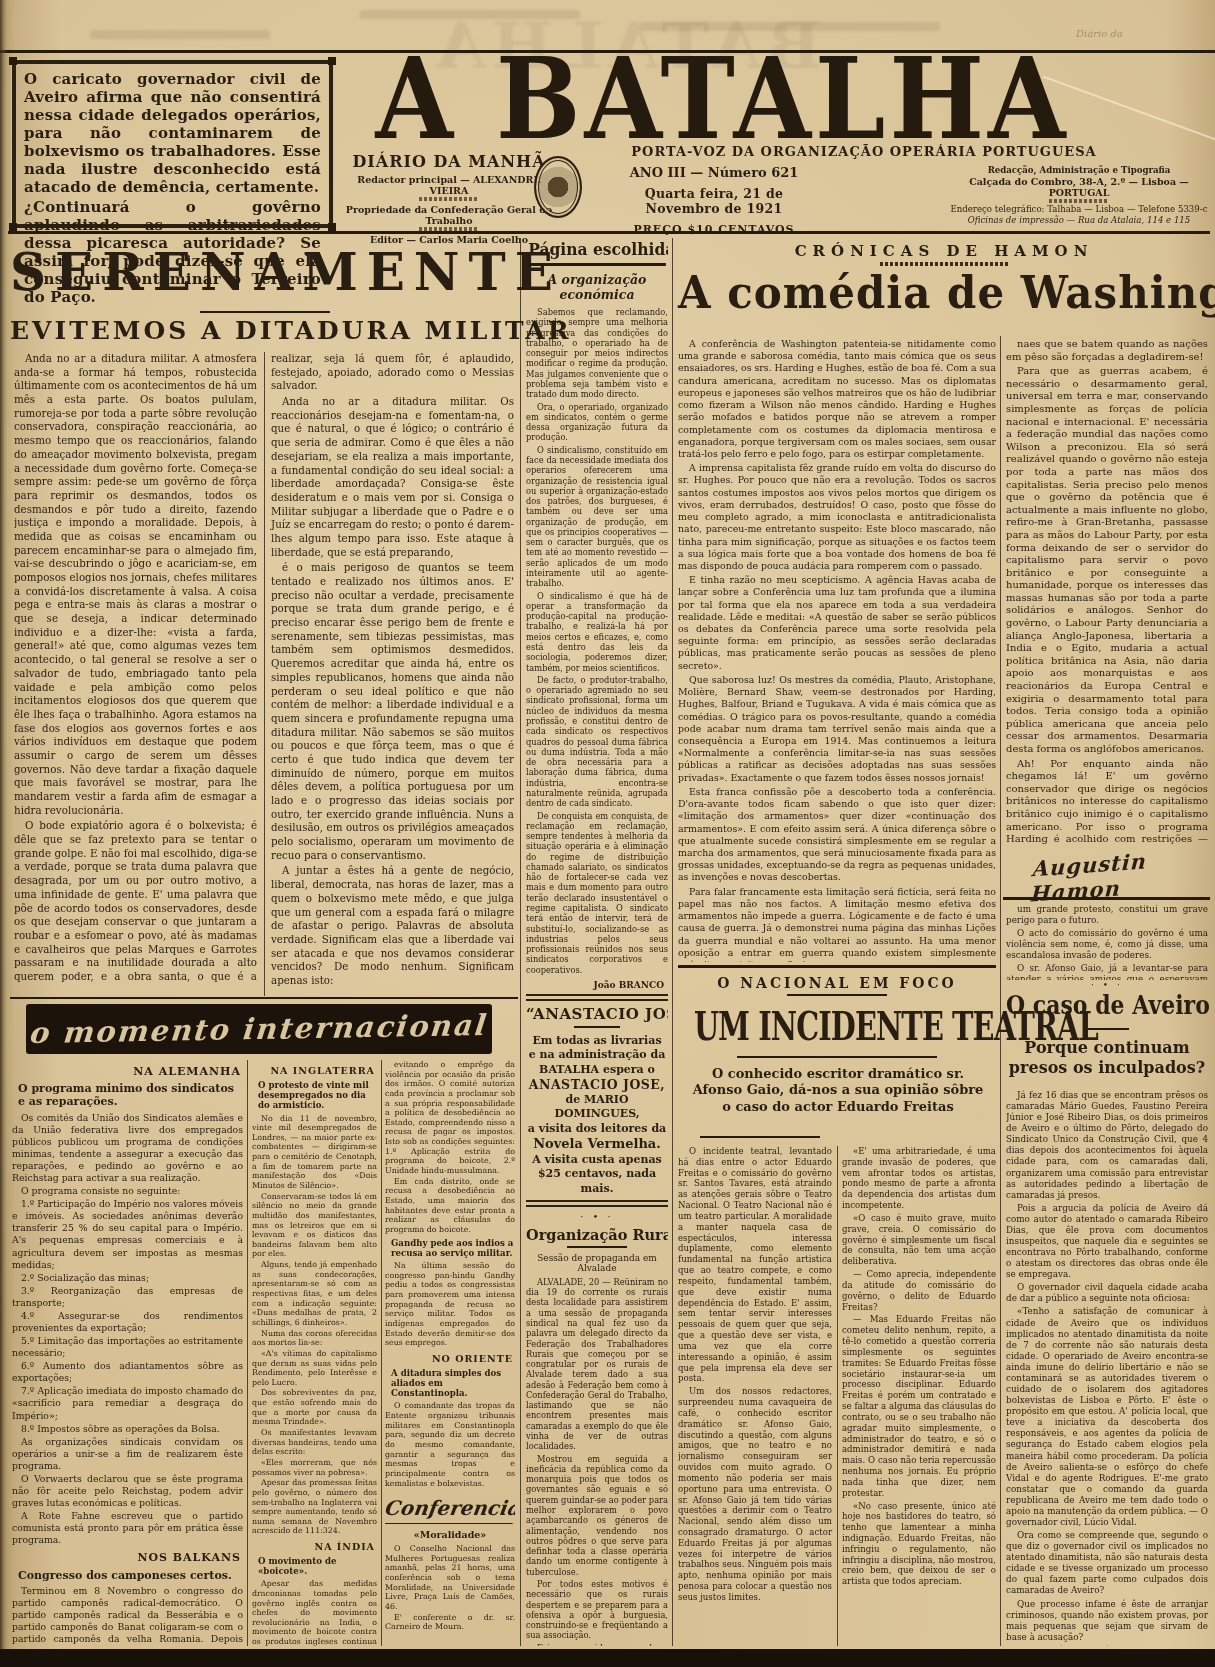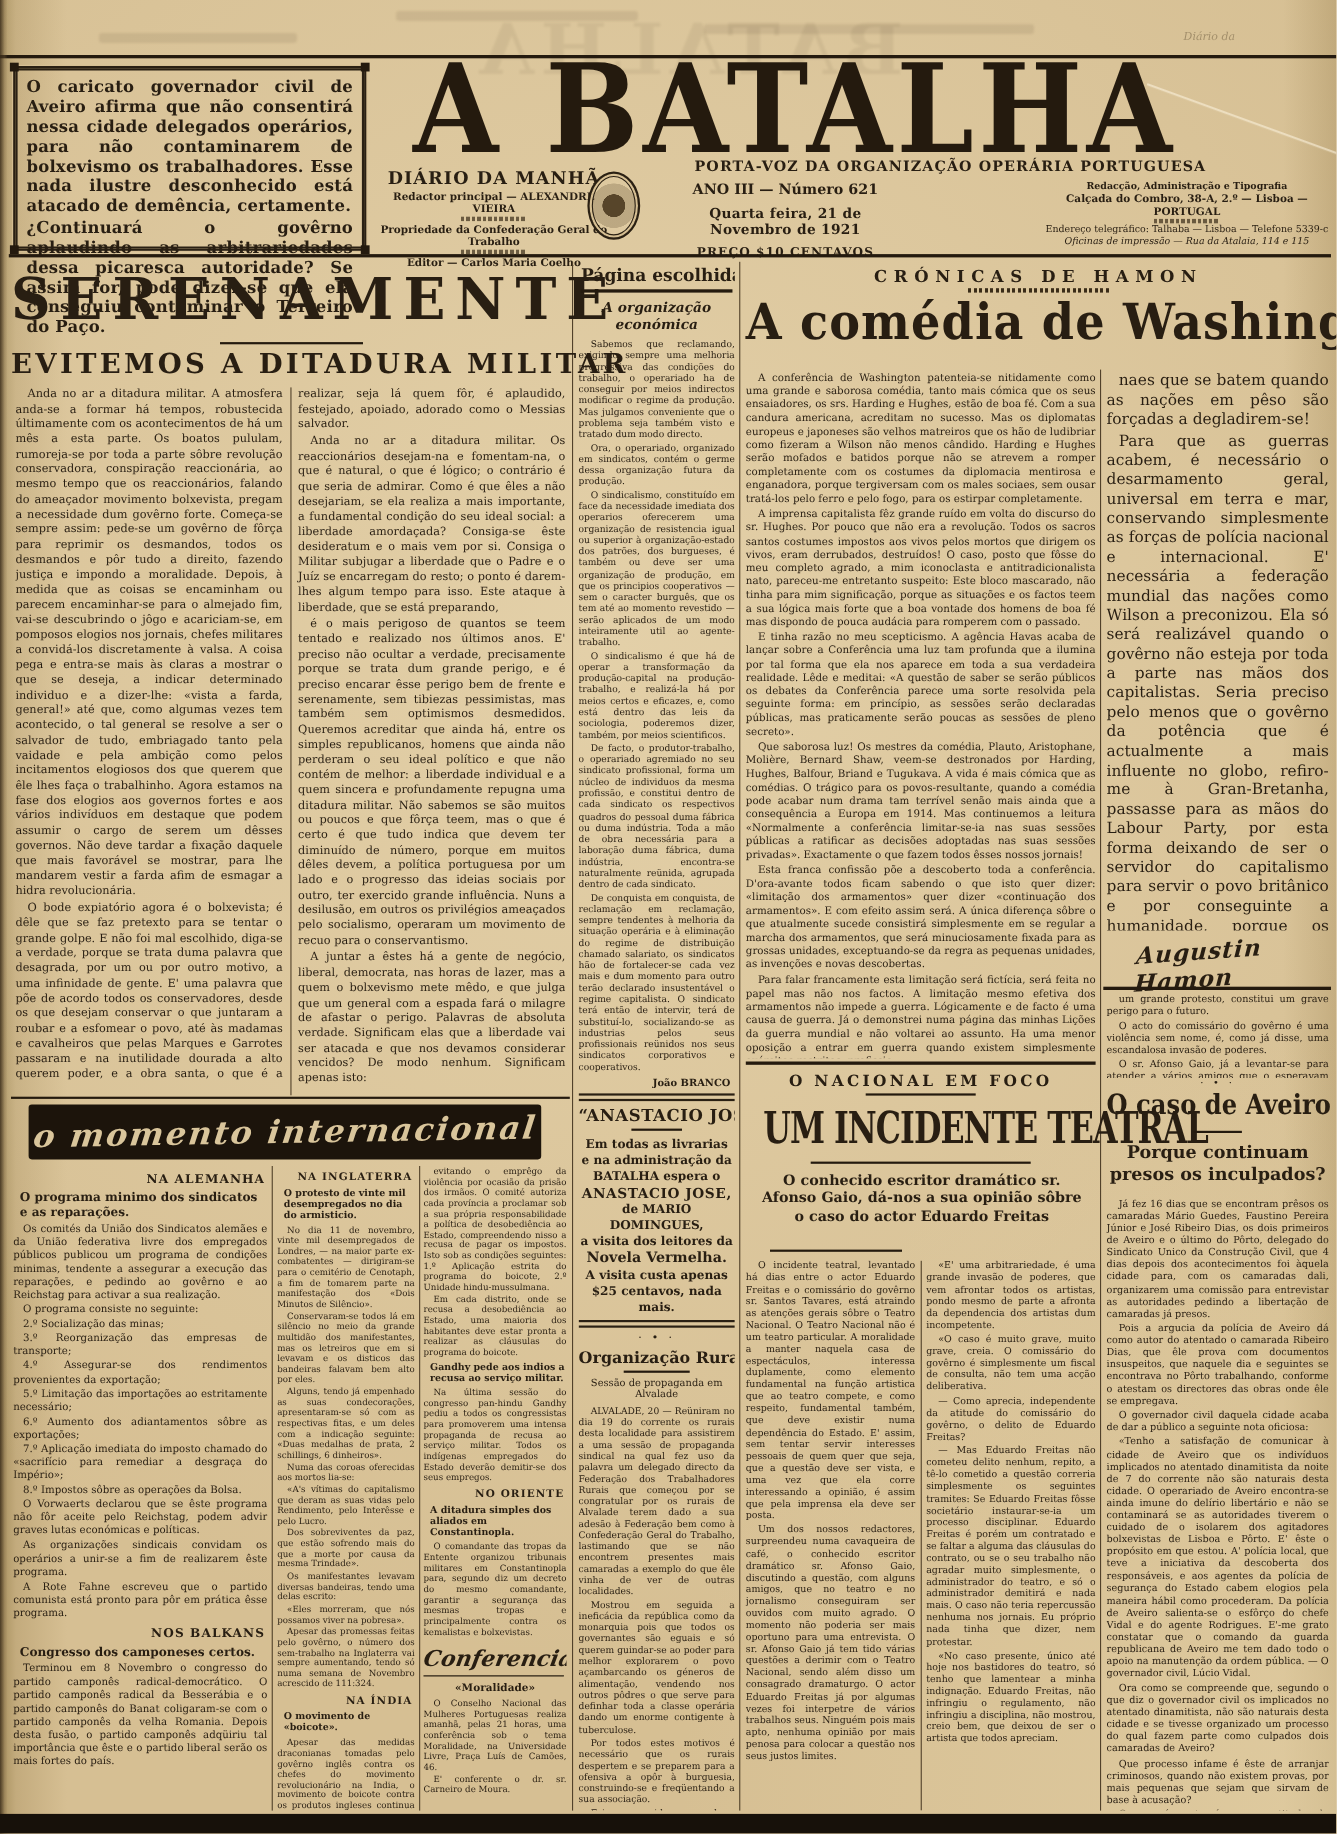--- a/index.html
+++ b/index.html
@@ -111,21 +111,21 @@
   
   .ham-kicker{ position:absolute; left:678px; top:242px; width:532px; text-align:center;
     font-size:15px; font-weight:bold; letter-spacing:6px; white-space:nowrap; }
   .ham-squig{ position:absolute; left:880px; top:262px; width:130px; height:4px;
     background:repeating-linear-gradient(90deg,#3a2c18 0 3px, transparent 3px 5px); }
   .ham-title{ position:absolute; left:678px; top:268px; width:532px; text-align:center;
     font-size:42px; font-weight:bold; letter-spacing:1px; transform:scaleY(1.08); white-space:nowrap; }
   .ham-main{ position:absolute; left:678px; top:338px; width:318px; height:624px;
     font-size:9.4px; line-height:1.3; }
   .ham-side{ position:absolute; left:1006px; top:338px; width:202px; height:508px;
-    font-size:14px; line-height:1.26; }
+    font-size:10px; line-height:1.26; }
   .ham-sig{ position:absolute; left:1032px; top:850px; font-size:21px; font-style:italic; font-weight:bold;
     transform:rotate(-4deg) skewX(-8deg); letter-spacing:1px; }
   .side-rule{ position:absolute; left:1003px; top:897px; width:207px; height:3px; background:#241a0e; }
   .ave-lead{ position:absolute; left:1006px; top:904px; width:202px; height:76px;
     font-size:8.8px; line-height:1.26; }
   
   .inc-toprule{ position:absolute; left:678px; top:965px; width:318px; height:3px; background:#241a0e; }
   .inc-kicker{ position:absolute; left:678px; top:975px; width:318px; text-align:center;
     font-size:14px; font-weight:bold; letter-spacing:3px; white-space:nowrap; }
   .inc-krule{ position:absolute; left:787px; top:994px; width:100px; height:2px; background:#241a0e; }
@@ -228,29 +228,30 @@
     <div class="intl-banner">
       <span>o momento internacional</span>
     </div>
 
     <div class="intl-col col1 bodytext">
       <div class="place-head">NA ALEMANHA</div>
       <div class="sub-head">O programa minimo dos sindicatos e as reparações.</div>
       <div>
           <p>Os comités da União dos Sindicatos alemães e da União federativa livre dos empregados públicos publicou um programa de condições minimas, tendente a assegurar a execução das reparações, e pedindo ao govêrno e ao Reichstag para activar a sua realização.</p>
           <p>O programa consiste no seguinte:</p>
+          <p>1.º Participação do Império nos valores móveis e imóveis. As sociedades anônimas deverão transferir 25 % do seu capital para o Império. A's pequenas empresas comerciais e à agricultura devem ser impostas as mesmas medidas;</p>
           <p>2.º Socialização das minas;</p>
           <p>3.º Reorganização das empresas de transporte;</p>
           <p>4.º Assegurar-se dos rendimentos provenientes da exportação;</p>
           <p>5.º Limitação das importações ao estritamente necessário;</p>
           <p>6.º Aumento dos adiantamentos sôbre as exportações;</p>
           <p>7.º Aplicação imediata do imposto chamado do «sacrifício para remediar a desgraça do Império»;</p>
           <p>8.º Impostos sôbre as operações da Bolsa.</p>
+          <p>As organizações sindicais convidam os operários a unir-se a fim de realizarem êste programa.</p>
           <p>O Vorwaerts declarou que se êste programa não fôr aceite pelo Reichstag, podem advir graves lutas económicas e políticas.</p>
-          <p>As organizações sindicais convidam os operários a unir-se a fim de realizarem êste programa.</p>
           <p>A Rote Fahne escreveu que o partido comunista está pronto para pôr em prática êsse programa.</p>
         </div>
       <div class="place-head">NOS BALKANS</div>
       <div class="sub-head">Congresso dos camponeses certos.</div>
       <div>
           <p>Terminou em 8 Novembro o congresso do partido camponês radical-democrático. O partido camponês radical da Besserábia e o partido camponês do Banat coligaram-se com o partido camponês da velha Romania. Depois desta fusão, o partido camponês adqüiriu tal importância que êste e o partido liberal serão os mais fortes do país.</p>
         </div>
     </div>
 
     <div class="intl-col col2 bodytext">

